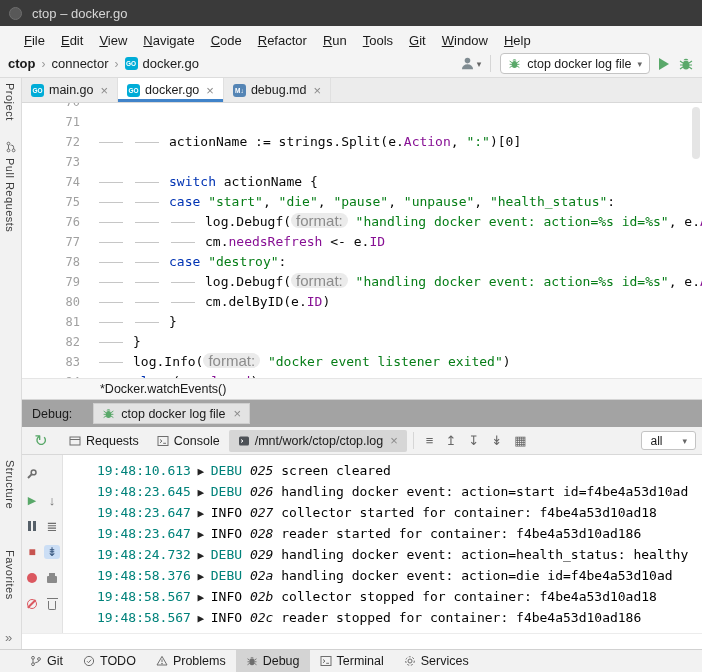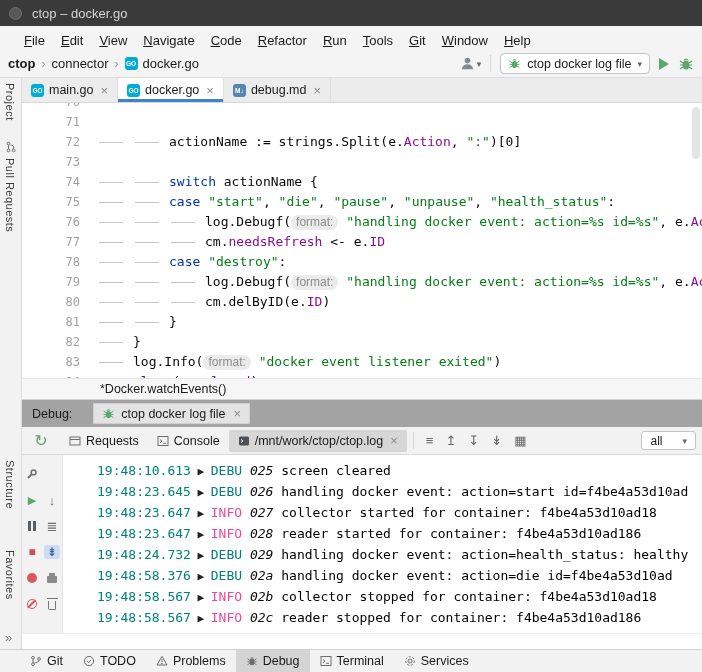--- a/index.html
+++ b/index.html
@@ -53,21 +53,21 @@
   .editor { position:absolute; left:22px; top:103px; width:680px; height:275px; background:#fff; overflow:hidden;
             font-family:"DejaVu Sans Mono", monospace; font-size:13px; }
   .code-scroll { margin-top:-11px; }
   .cl { height:20px; line-height:20px; white-space:pre; display:flex; }
   .ln { flex:0 0 58px; width:58px; text-align:right; color:#a0a0a0; font-size:12px; font-family:"DejaVu Sans Mono",monospace; }
   .codetext { margin-left:17px;margin-top:40px; }
   .tabmark { display:inline-block; width:36px; position:relative; height:20px; vertical-align:top; }
   .tabmark::before { content:""; position:absolute; left:2px; top:10px; width:24px; height:1px; background:#c6c6c6; }
   .sp { color:#080808; } .sk { color:#0033B3; } .ss { color:#067D17; } .sf { color:#871094; }
   .hint { display:inline-block; background:#ebebeb; color:#8c8c8c; border-radius:8px; padding:0 5px;
-          font-size:12px; font-family:"Liberation Sans",sans-serif; line-height:15px; }
+          font-size:15px; font-family:"Liberation Sans",sans-serif; line-height:15px; }
   .editor-sb { position:absolute; right:2px; top:4px; width:8px; height:52px; background:#dcdcdc; border-radius:4px; opacity:.75; }
 
   
   .context-bar { position:absolute; left:22px; top:378px; width:680px; height:22px; background:#f7f7f7;
                  border-top:1px solid #e5e5e5; border-bottom:1px solid #d5d5d5;
                  display:flex; align-items:center; padding-left:78px; font-size:12.5px; }
 
   
   .debug-header { position:absolute; left:22px; top:400px; width:680px; height:27px; background:#a3a3a3;
                   display:flex; align-items:center; gap:21px; padding-left:10px; font-size:12.5px; }
@@ -94,21 +94,21 @@
   .i-mute  { width:10px; height:10px; border-radius:50%; background:#DB5860; }
   .i-slashed { width:10px; height:10px; border-radius:50%; border:1.5px solid #DB5860; position:relative; }
   .i-slashed::before { content:""; position:absolute; left:-2px; top:3px; width:11px; height:1.5px; background:#DB5860; transform:rotate(-45deg); }
   .i-print { width:10px; height:7px; background:#8a8a8a; border-radius:1px; position:relative; margin-top:3px; }
   .i-print::before { content:""; position:absolute; left:2px; top:-3px; width:6px; height:3px; background:#8a8a8a; }
   .i-trash { width:8px; height:9px; border:1.2px solid #777; border-top:none; border-radius:0 0 2px 2px; position:relative; margin-top:2px; }
   .i-trash::before { content:""; position:absolute; left:-2.5px; top:-3px; width:11px; height:1.5px; background:#777; }
 
   .log { flex:1; overflow:hidden; padding:5px 0 0 34px; font-family:"DejaVu Sans Mono",monospace; font-size:13px; }
   .lr { height:21px; line-height:21px; white-space:pre; }
-  .lt { color:#00827A; } .lar { color:#222; font-size:11px; } .lvlD { color:#00827A; } .lvlI { color:#ec4899;text-align:center; }
+  .lt { color:#00827A; } .lar { color:#222; font-size:11px; } .lvlD { color:#00827A; } .lvlI { color:#000000;text-align:center; }
   .lsq { color:#080808;font-style:italic; } .lmsg { color:#000000; }
 
   .scroll-strip { position:absolute; left:22px; top:633px; width:680px; height:16px; background:#ffffff; border-top:1px solid #ececec; }
 
   
   .statusbar { position:absolute; left:0; top:649px; width:702px; height:23px; background:#f2f2f2;
                border-top:1px solid #d1d1d1; display:flex; align-items:stretch; padding-left:20px; font-size:12.5px; }
   .sb-item { display:flex; align-items:center; gap:5px; padding:0 10px; }
   .sb-item.active { background:#d4d4d4; }
   svg { display:block; }

